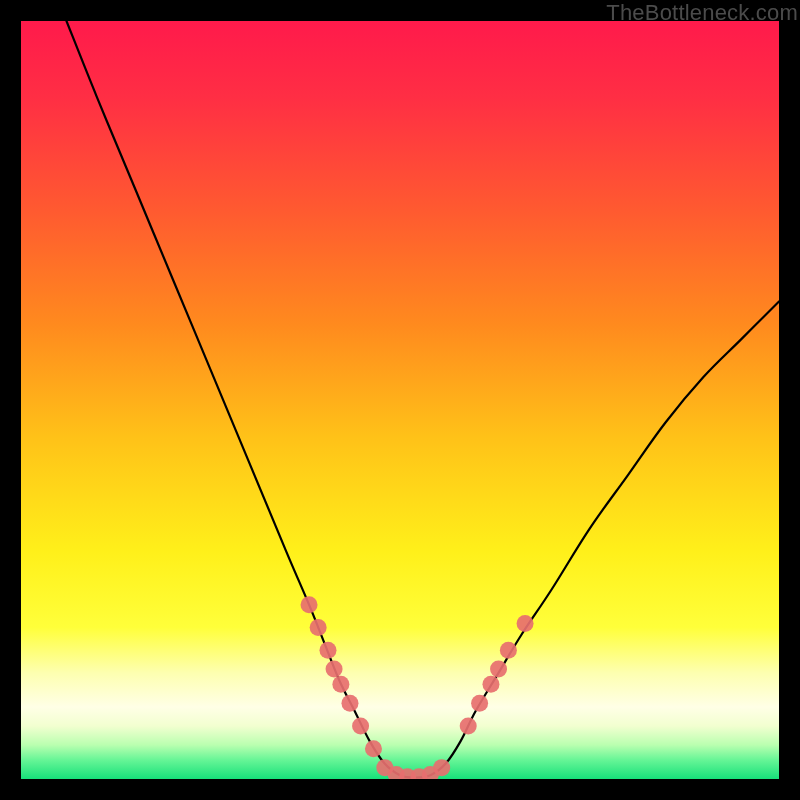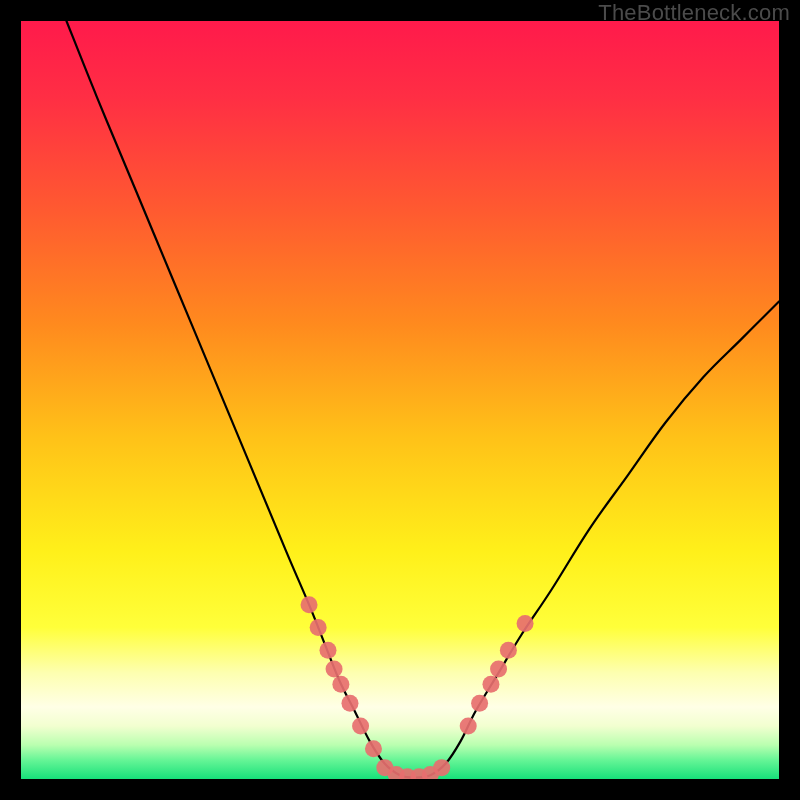--- a/index.html
+++ b/index.html
@@ -22,21 +22,21 @@
   .plot {
     position: absolute;
     left: 0;
     top: 0;
     width: 758px;
     height: 758px;
   }
   .watermark {
     position: absolute;
     top: 0px;
-    right: 10px;
+    right: 2px;
     color: #4b4b4b;
     font-size: 22px;
     font-weight: 500;
     letter-spacing: 0.2px;
     user-select: none;
     text-align: right;
   }
 </style>
 </head>
 <body>

